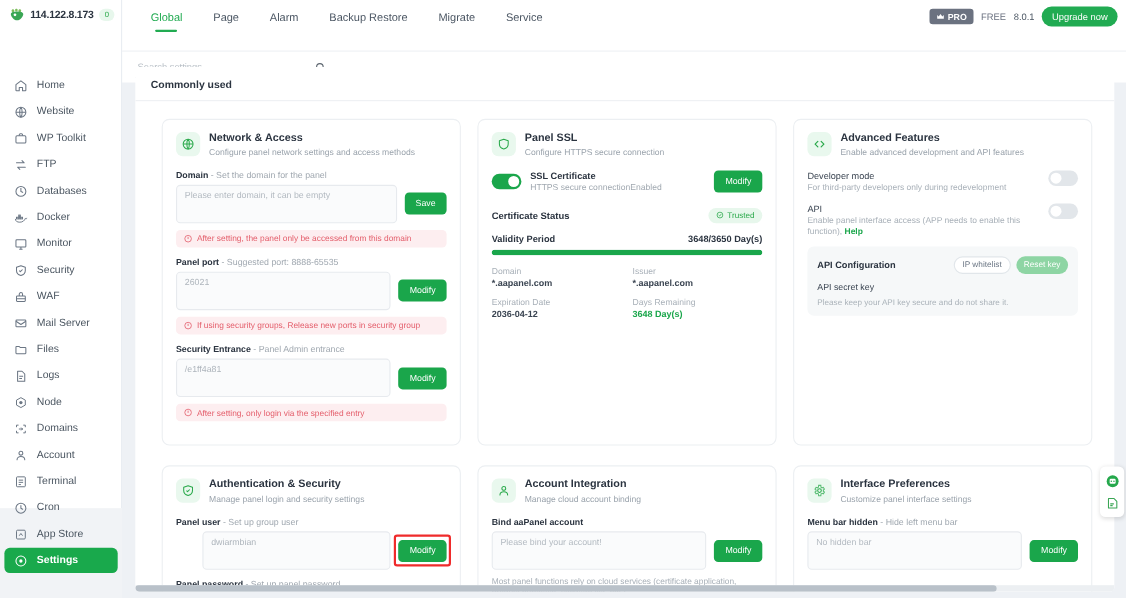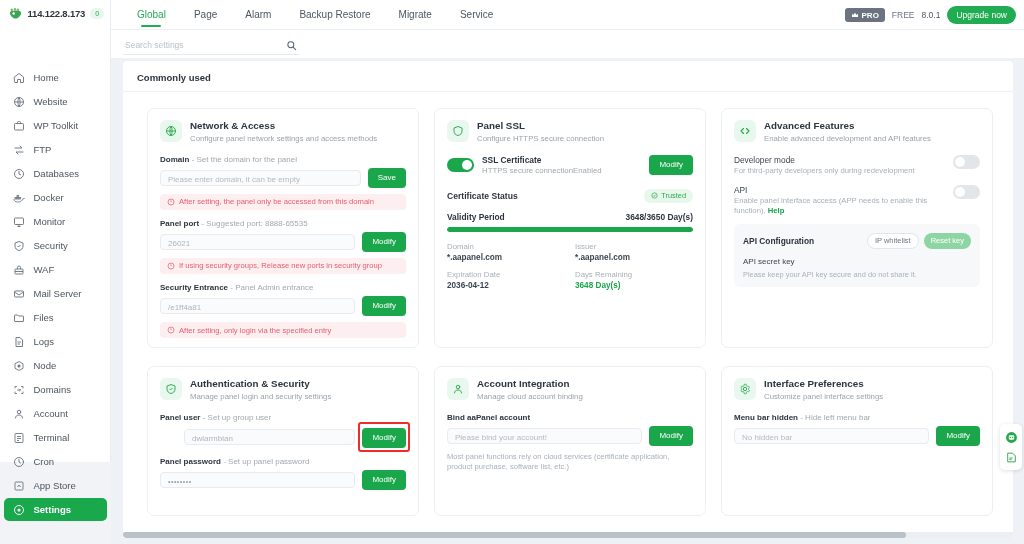--- a/index.html
+++ b/index.html
@@ -37,21 +37,21 @@
     font-size: 9.5px; color: #4a5560; cursor: pointer; white-space: nowrap;
   }
   .nav-item.active { background: #19a94c; color: #ffffff; font-weight: bold; }
   .nav-ico { width: 13px; height: 13px; flex: 0 0 13px; display: flex; align-items: center; justify-content: center; }
   .nav-ico svg { width: 12px; height: 12px; display: block; }
   .nav-item.active .nav-ico svg { stroke: #fff; }
 
   
   .main { flex: 1; height: 544px; position: relative; background: #eef1f5; overflow: hidden; }
   .topbar {
-    height: 30px; background: #ffffff; display: flex; align-items: center;
+    height: 47px; background: #ffffff; display: flex; align-items: flex-start;
     position: relative; border-bottom: 1px solid #ebeef2;
   }
   .tabs { display: flex; align-items: flex-end; height: 33px; padding-left: 12px; gap: 0; }
   .tab {
     position: relative; font-size: 10px; color: #4b5663; padding: 0 14px;
     height: 33px; display: flex; align-items: center; cursor: pointer; white-space: nowrap;
   }
   .tab.active { color: #22ab52; }
   .tab.active::after {
     content: ""; position: absolute; left: 50%; transform: translateX(-50%);
@@ -91,41 +91,41 @@
     background: #ffffff; border-radius: 4px; overflow: hidden;
   }
   .content-head { font-size: 9.5px; font-weight: bold; color: #2b3440; padding: 11px 0 8px 14px; }
   .divider { height: 1px; background: #eef0f3; margin: 0 0px; }
 
   .grid {
     display: grid; grid-template-columns: repeat(3, 1fr);
     gap: 18px 15px; padding: 16px 20px 0 24px;
   }
   .card {
-    border: 1px solid #eceff2; border-radius: 7px; padding: 11px 12px 0 12px;
+    border: 1px solid #eceff2; border-radius: 7px; padding: 11px 12px 12px 12px;
     background: #fff; position: relative; min-height: 80px;
   }
   .card.tall { min-height: 213px; }
   .card.short { min-height: 150px; }
 
   .card-head { display: flex; gap: 8px; align-items: flex-start; margin-bottom: 11px; }
   .card-ico {
     width: 22px; height: 22px; border-radius: 6px; background: #e9f8ee;
     display: flex; align-items: center; justify-content: center; flex: 0 0 22px;
   }
   .card-ico svg { width: 12px; height: 12px; }
   .card-title { font-size: 9.8px; font-weight: bold; color: #2b3440; line-height: 1.25; }
   .card-sub { font-size: 7.8px; color: #9aa3ac; margin-top: 1.5px; line-height: 1.3; }
 
   .field-label { font-size: 8px; color: #3b4552; margin-bottom: 4px; }
   .field-label b { font-weight: bold; color: #2b3440; }
   .field-label span { color: #a0a8b0; }
   .field-row { display: flex; gap: 7px; align-items: center; margin-bottom: 6px; }
   .inp {
-    flex: 1; height: 16px; border: 1px solid #e7eaee; border-radius: 4px;
+    flex: 1; height: 35px; border: 1px solid #e7eaee; border-radius: 4px;
     background: #fafbfc; font-size: 8px; color: #b3bac1; line-height: 18px;
     padding: 0 7px; overflow: hidden; white-space: nowrap;
   }
   .inp.filled { color: #aeb5bc; }
   .inp.dots { color: #9aa1a8; letter-spacing: 0.5px; font-size: 7px; }
   .btn-green {
     background: #1aa64b; color: #fff; font-size: 8px; border-radius: 4px;
     padding: 0 10px; height: 20px; line-height: 20px; border: none; cursor: pointer;
     white-space: nowrap; text-align: center;
   }

